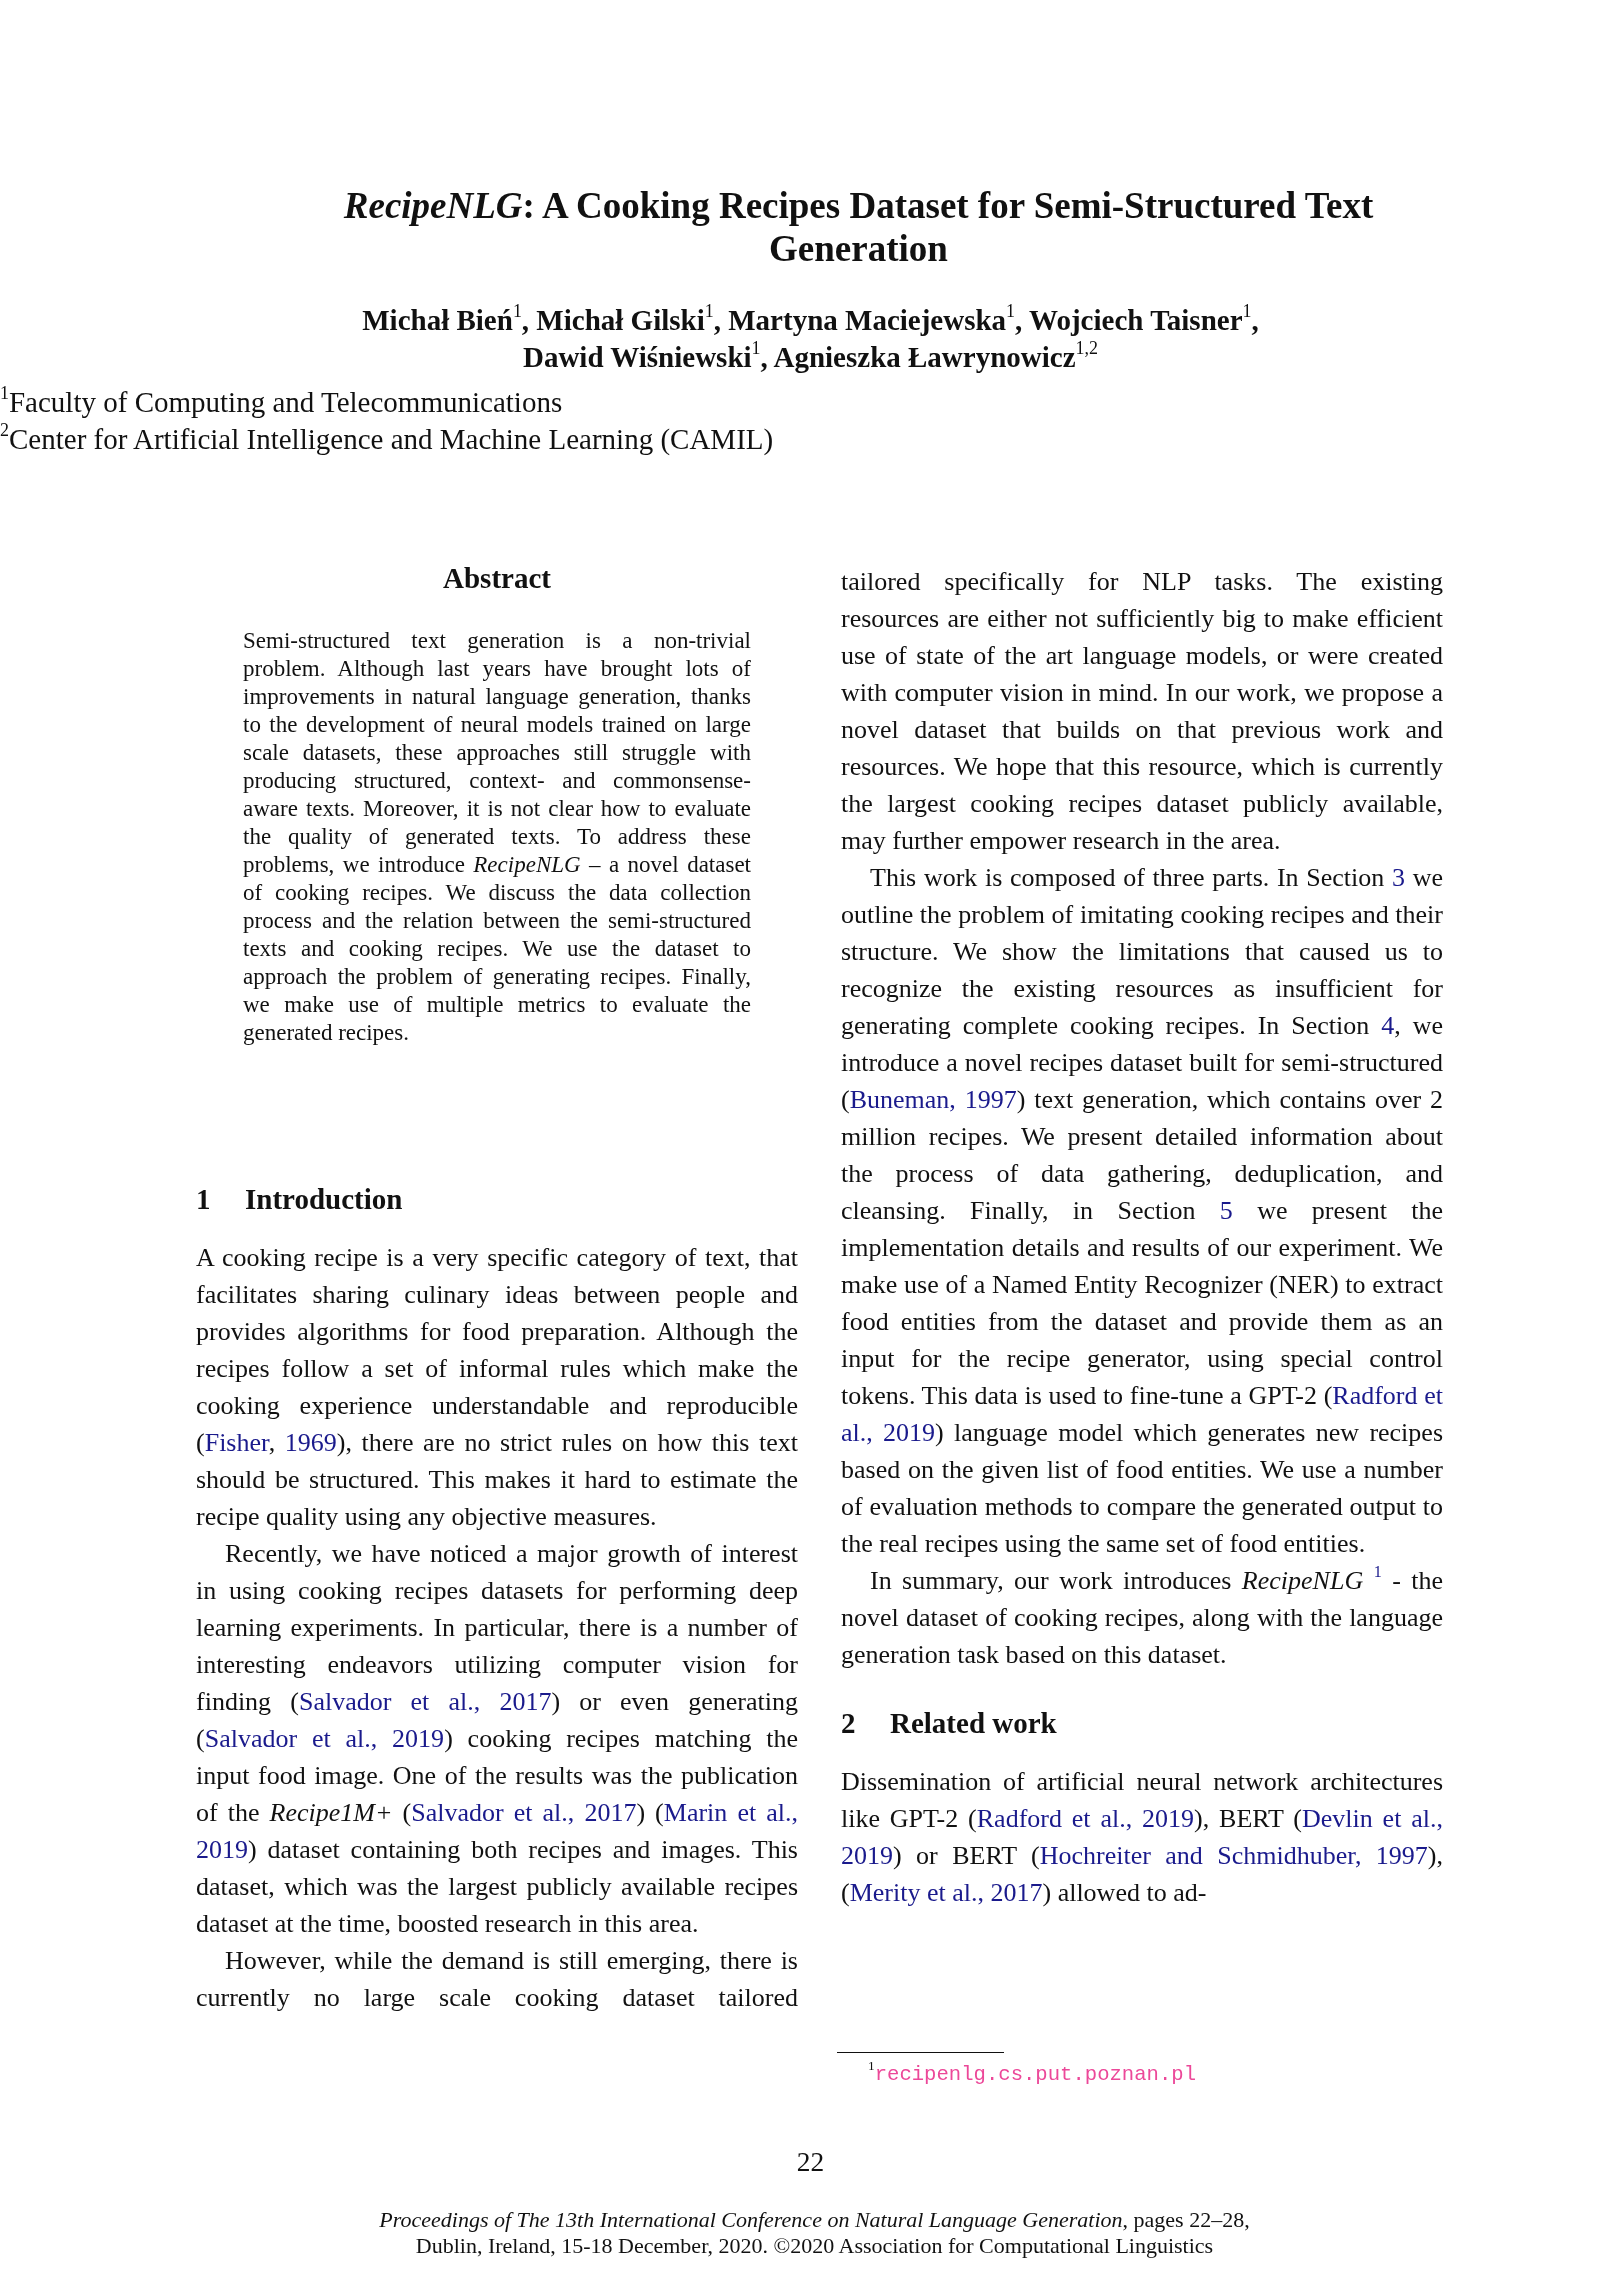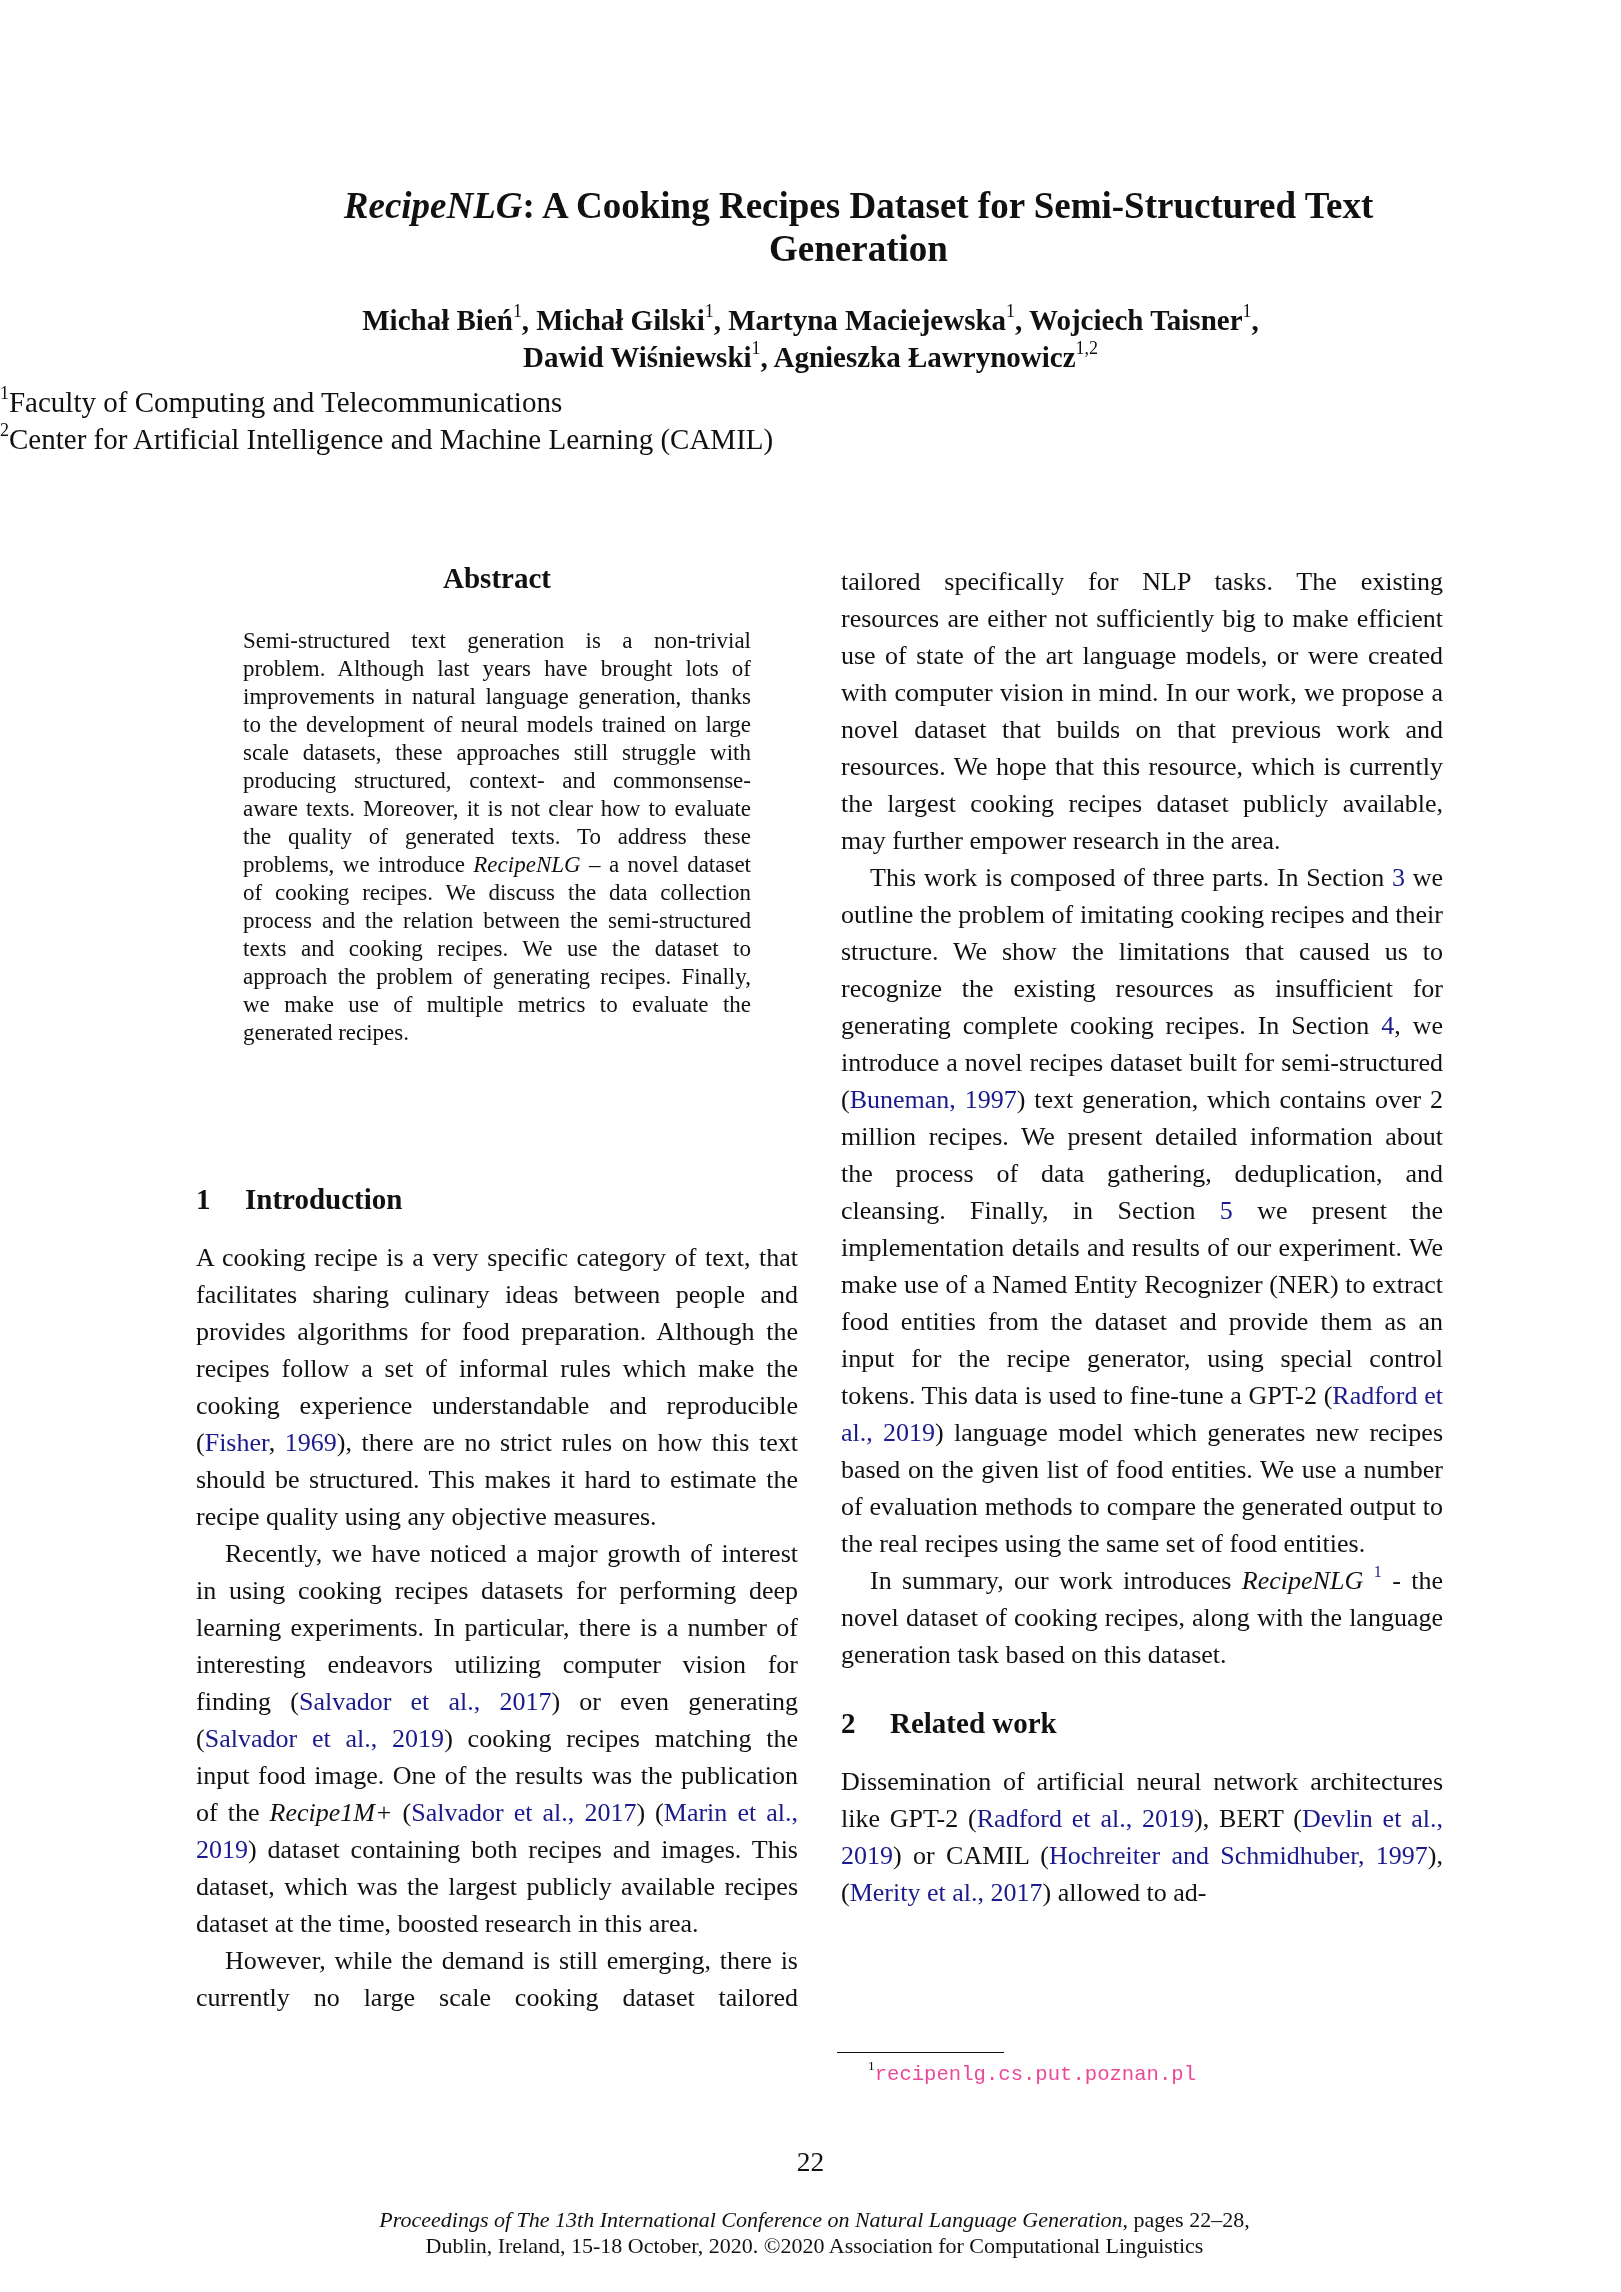--- a/index.html
+++ b/index.html
@@ -64,24 +64,24 @@
   <p class="ind" style="height:74px; overflow:hidden;"><span>However, while the demand is still emerging, there is currently no large scale cooking dataset tailored specifically for NLP tasks.  The existing resources are either not sufficiently big to make efficient use of state of the art language models, or were created with computer vision in mind. In our work, we propose a novel dataset that builds on that previous work and resources. We hope that this resource, which is currently the largest cooking recipes dataset publicly available, may further empower research in the area.</span></p>
 </div>
 
 <div class="abs col" style="left:841px; top:563px;">
   <p>tailored specifically for NLP tasks.  The existing resources are either not sufficiently big to make efficient use of state of the art language models, or were created with computer vision in mind. In our work, we propose a novel dataset that builds on that previous work and resources. We hope that this resource, which is currently the largest cooking recipes dataset publicly available, may further empower research in the area.</p>
   <p class="ind"><span>This work is composed of three parts.  In Section </span><a class="link">3</a><span> we outline the problem of imitating cooking recipes and their structure.  We show the limitations that caused us to recognize the existing resources as insufficient for generating complete cooking recipes. In Section </span><a class="link">4</a><span>, we introduce a novel recipes dataset built for semi-structured (</span><a class="link">Buneman, 1997</a><span>) text generation, which contains over 2 million recipes. We present detailed information about the process of data gathering, deduplication, and cleansing. Finally, in Section </span><a class="link">5</a><span> we present the implementation details and results of our experiment. We make use of a Named Entity Recognizer (NER) to extract food entities from the dataset and provide them as an input for the recipe generator, using special control tokens. This data is used to fine-tune a GPT-2 (</span><a class="link">Radford et al., 2019</a><span>) language model which generates new recipes based on the given list of food entities.  We use a number of evaluation methods to compare the generated output to the real recipes using the same set of food entities.</span></p>
   <p class="ind"><span>In summary, our work introduces </span><span class="it">RecipeNLG</span> <sup class="link">1</sup><span> - the novel dataset of cooking recipes, along with the language generation task based on this dataset.</span></p>
   <div class="sec-head" style="margin-top:31px; margin-bottom:19.6px;">
     <span class="num">2</span><span>Related work</span>
   </div>
-  <p><span>Dissemination of artificial neural network architectures like GPT-2 (</span><a class="link">Radford et al., 2019</a><span>), BERT (</span><a class="link">Devlin et al., 2019</a><span>) or CAMIL (</span><a class="link">Hochreiter and Schmidhuber, 1997</a><span>), (</span><a class="link">Merity et al., 2017</a><span>) allowed to ad-</span></p>
+  <p><span>Dissemination of artificial neural network architectures like GPT-2 (</span><a class="link">Radford et al., 2019</a><span>), BERT (</span><a class="link">Devlin et al., 2019</a><span>) or BERT (</span><a class="link">Hochreiter and Schmidhuber, 1997</a><span>), (</span><a class="link">Merity et al., 2017</a><span>) allowed to ad-</span></p>
 </div>
 
 <div class="abs fnrule"></div>
 <div class="abs footnote"><sup>1</sup><a class="mono">recipenlg.cs.put.poznan.pl</a></div>
 
 <div class="abs pagenum">22</div>
 <div class="abs proc">
   <span class="it">Proceedings of The 13th International Conference on Natural Language Generation</span><span>, pages 22–28,</span><br>
-  <span>Dublin, Ireland, 15-18 October, 2020. ©2020 Association for Computational Linguistics</span>
+  <span>Dublin, Ireland, 15-18 December, 2020. ©2020 Association for Computational Linguistics</span>
 </div>
 
 
 </body></html>

